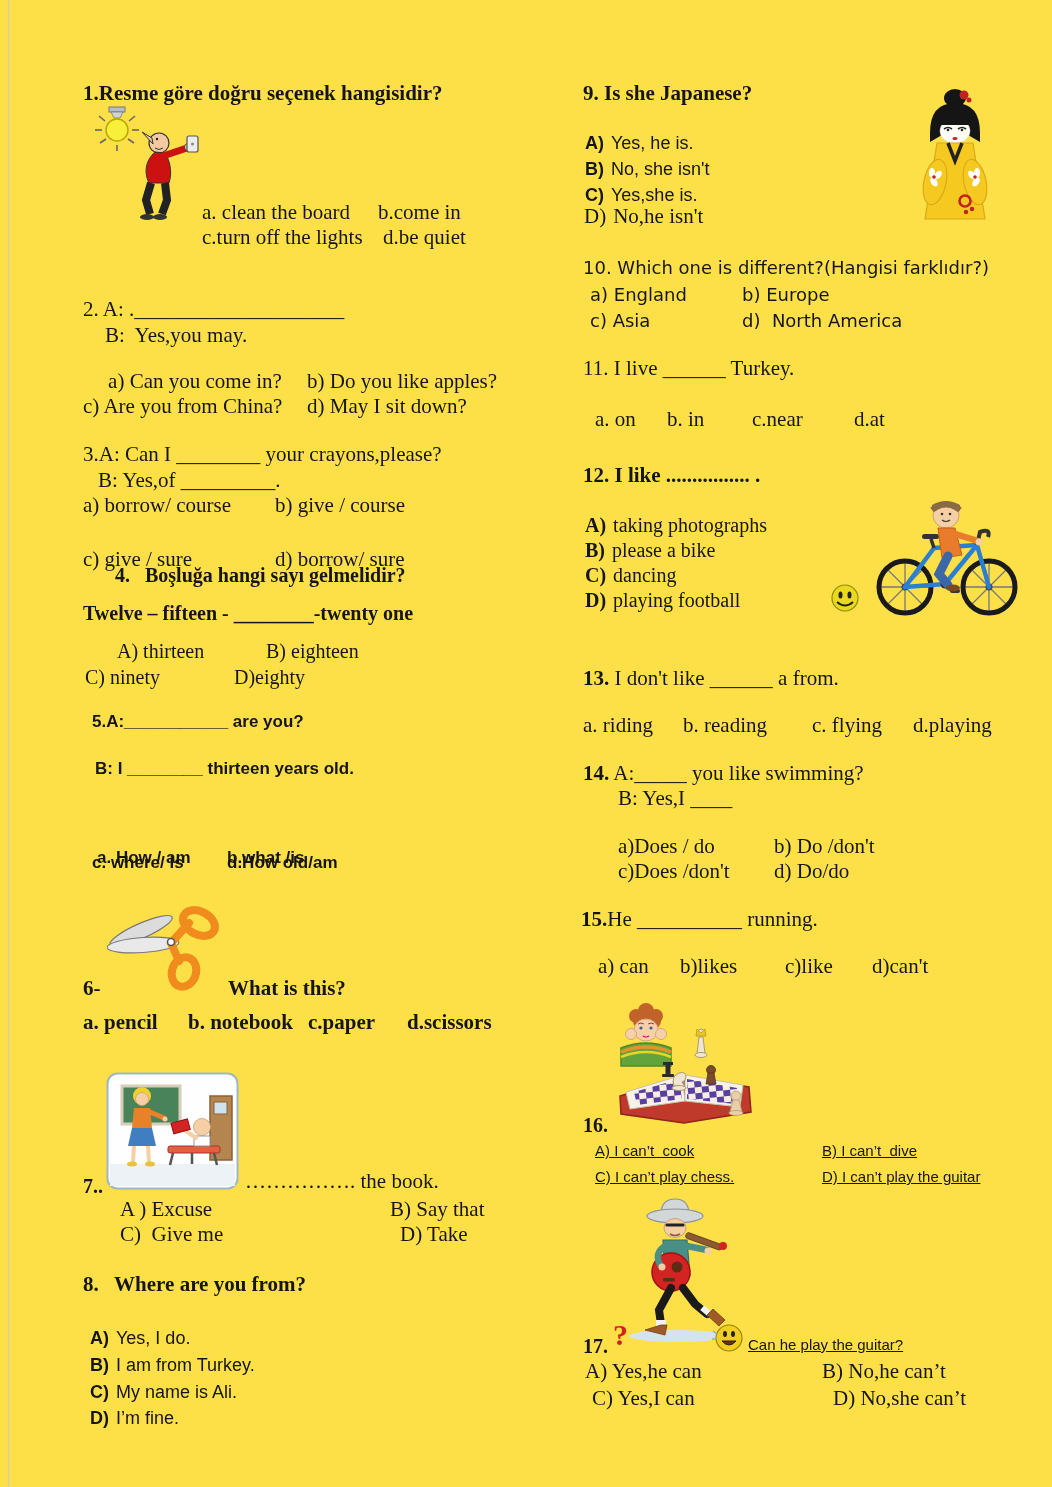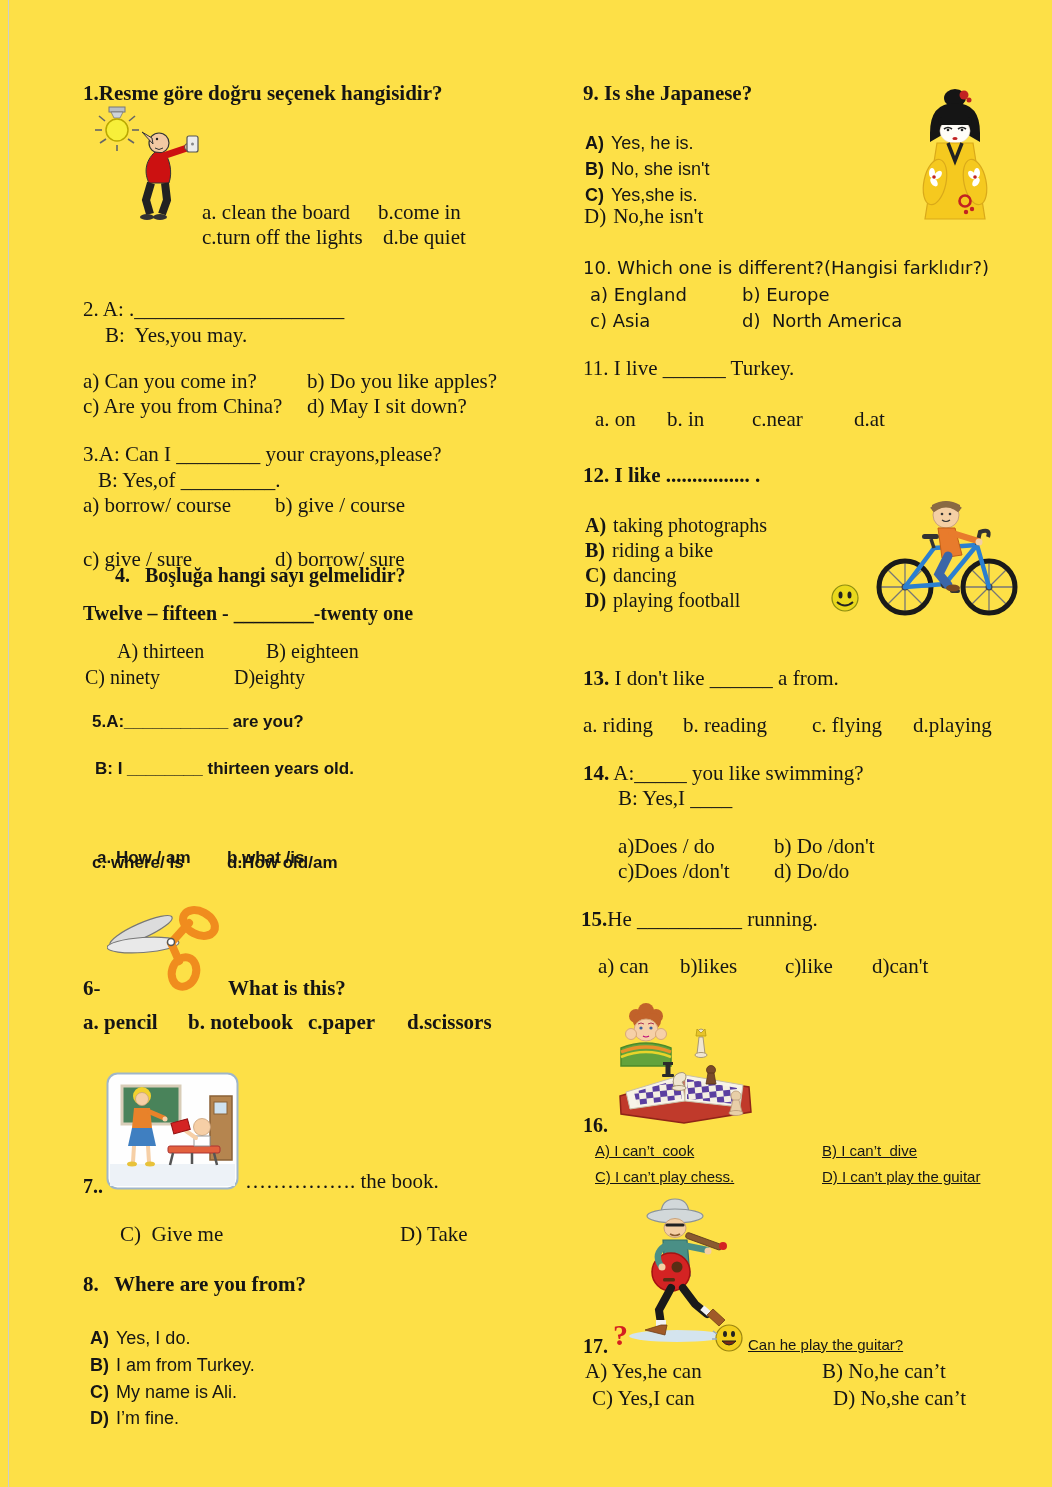--- a/index.html
+++ b/index.html
@@ -62,21 +62,21 @@
     <span data-bind="q1.row1.1">b.come in</span>
   </div>
   <div class="row ser21" style="left:202px;top:224px;">
     <span style="width:181px;" data-bind="q1.row2.0">c.turn off the lights</span>
     <span data-bind="q1.row2.1">d.be quiet</span>
   </div>
 
   <div class="abs ser21" style="left:83px;top:296px;" data-bind="q2.line1">2. A: .____________________</div>
   <div class="abs ser21" style="left:105px;top:322px;" data-bind="q2.line2">B:  Yes,you may.</div>
   <div class="row ser21" style="left:83px;top:368px;">
-    <span style="width:224px;" data-bind="q2.row1.0">a) Can you come in?</span>
+    <span style="width:224px;text-align:center;" data-bind="q2.row1.0">a) Can you come in?</span>
     <span data-bind="q2.row1.1">b) Do you like apples?</span>
   </div>
   <div class="row ser21" style="left:83px;top:393px;">
     <span style="width:224px;" data-bind="q2.row2.0">c) Are you from China?</span>
     <span data-bind="q2.row2.1">d) May I sit down?</span>
   </div>
 
   <div class="abs ser21" style="left:83px;top:441px;" data-bind="q3.line1">3.A: Can I ________ your crayons,please?</div>
   <div class="abs ser21" style="left:98px;top:467px;" data-bind="q3.line2">B: Yes,of _________.</div>
   <div class="row ser21" style="left:83px;top:492px;">
@@ -147,20 +147,24 @@
     <rect x="62" y="74" width="52" height="7" rx="2" fill="#e2603d" stroke="#a33" stroke-width="1"></rect>
     <path d="M67 81 L64 93 M108 81 L111 93 M86 81 L86 92" stroke="#555" stroke-width="2.5"></path>
     <circle cx="96" cy="55" r="8.5" fill="#f6cfa6" stroke="#c9a27a" stroke-width="0.8"></circle>
     <path d="M88 64 L104 64 L104 74 L88 74 Z" fill="#ffffff" stroke="#999" stroke-width="1"></path>
     <path d="M90 66 L80 59" stroke="#f6cfa6" stroke-width="4" stroke-linecap="round"></path>
     <rect x="66" y="49" width="17" height="11" fill="#d42323" stroke="#901010" stroke-width="1" transform="rotate(-15 74 54)"></rect>
   </svg>
 
   <div class="abs serb20" style="left:83px;top:1174px;" data-bind="q7.number">7..</div>
   <div class="abs ser21" style="left:245px;top:1168px;" data-bind="q7.line">……………. the book.</div>
+  <div class="row ser21" style="left:120px;top:1196px;">
+    <span style="width:270px;" data-bind="q7.row1.0">A ) Excuse</span>
+    <span data-bind="q7.row1.1">B) Say that</span>
+  </div>
   <div class="row ser21" style="left:120px;top:1221px;gap:10px;">
     <span style="width:270px;" data-bind="q7.row2.0">C)  Give me</span>
     <span data-bind="q7.row2.1">D) Take</span>
   </div>
 
   <div class="abs serb21" style="left:83px;top:1271px;" data-bind="q8.title">8.   Where are you from?</div>
   <div class="abs sans18" style="left:90px;top:1325px;">
     <span class="lbl" data-bind="q8.options.0.label">A)</span><span data-bind="q8.options.0.text">Yes, I do.</span>
   </div>
   <div class="abs sans18" style="left:90px;top:1352px;">
@@ -280,21 +284,21 @@
     <path d="M124 48 L150 56" stroke="#e87b2c" stroke-width="6.5" stroke-linecap="round"></path>
     <circle cx="151" cy="57" r="3.5" fill="#f4cfa4"></circle>
     <path d="M120 71 L111 89 L120 100" stroke="#3b66a8" stroke-width="9" fill="none" stroke-linecap="round"></path>
     <ellipse cx="125" cy="103" rx="7" ry="3.5" fill="#7a4a22"></ellipse>
   </svg>
 
   <div class="abs ser20" style="left:585px;top:513px;">
     <span class="lbl" data-bind="q12.options.0.label">A)</span><span data-bind="q12.options.0.text">taking photographs</span>
   </div>
   <div class="abs ser20" style="left:585px;top:538px;">
-    <span class="lbl" data-bind="q12.options.1.label">B)</span><span data-bind="q12.options.1.text">riding a bike</span>
+    <span class="lbl" data-bind="q12.options.1.label">B)</span><span data-bind="q12.options.1.text">please a bike</span>
   </div>
   <div class="abs ser20" style="left:585px;top:563px;">
     <span class="lbl" data-bind="q12.options.2.label">C)</span><span data-bind="q12.options.2.text">dancing</span>
   </div>
   <div class="abs ser20" style="left:585px;top:588px;">
     <span class="lbl" data-bind="q12.options.3.label">D)</span><span data-bind="q12.options.3.text">playing football</span>
   </div>
 
   <div class="abs ser21" style="left:583px;top:665px;">
     <span class="b" data-bind="q13.number">13.</span><span data-bind="q13.line"> I don't like ______ a from.</span>

